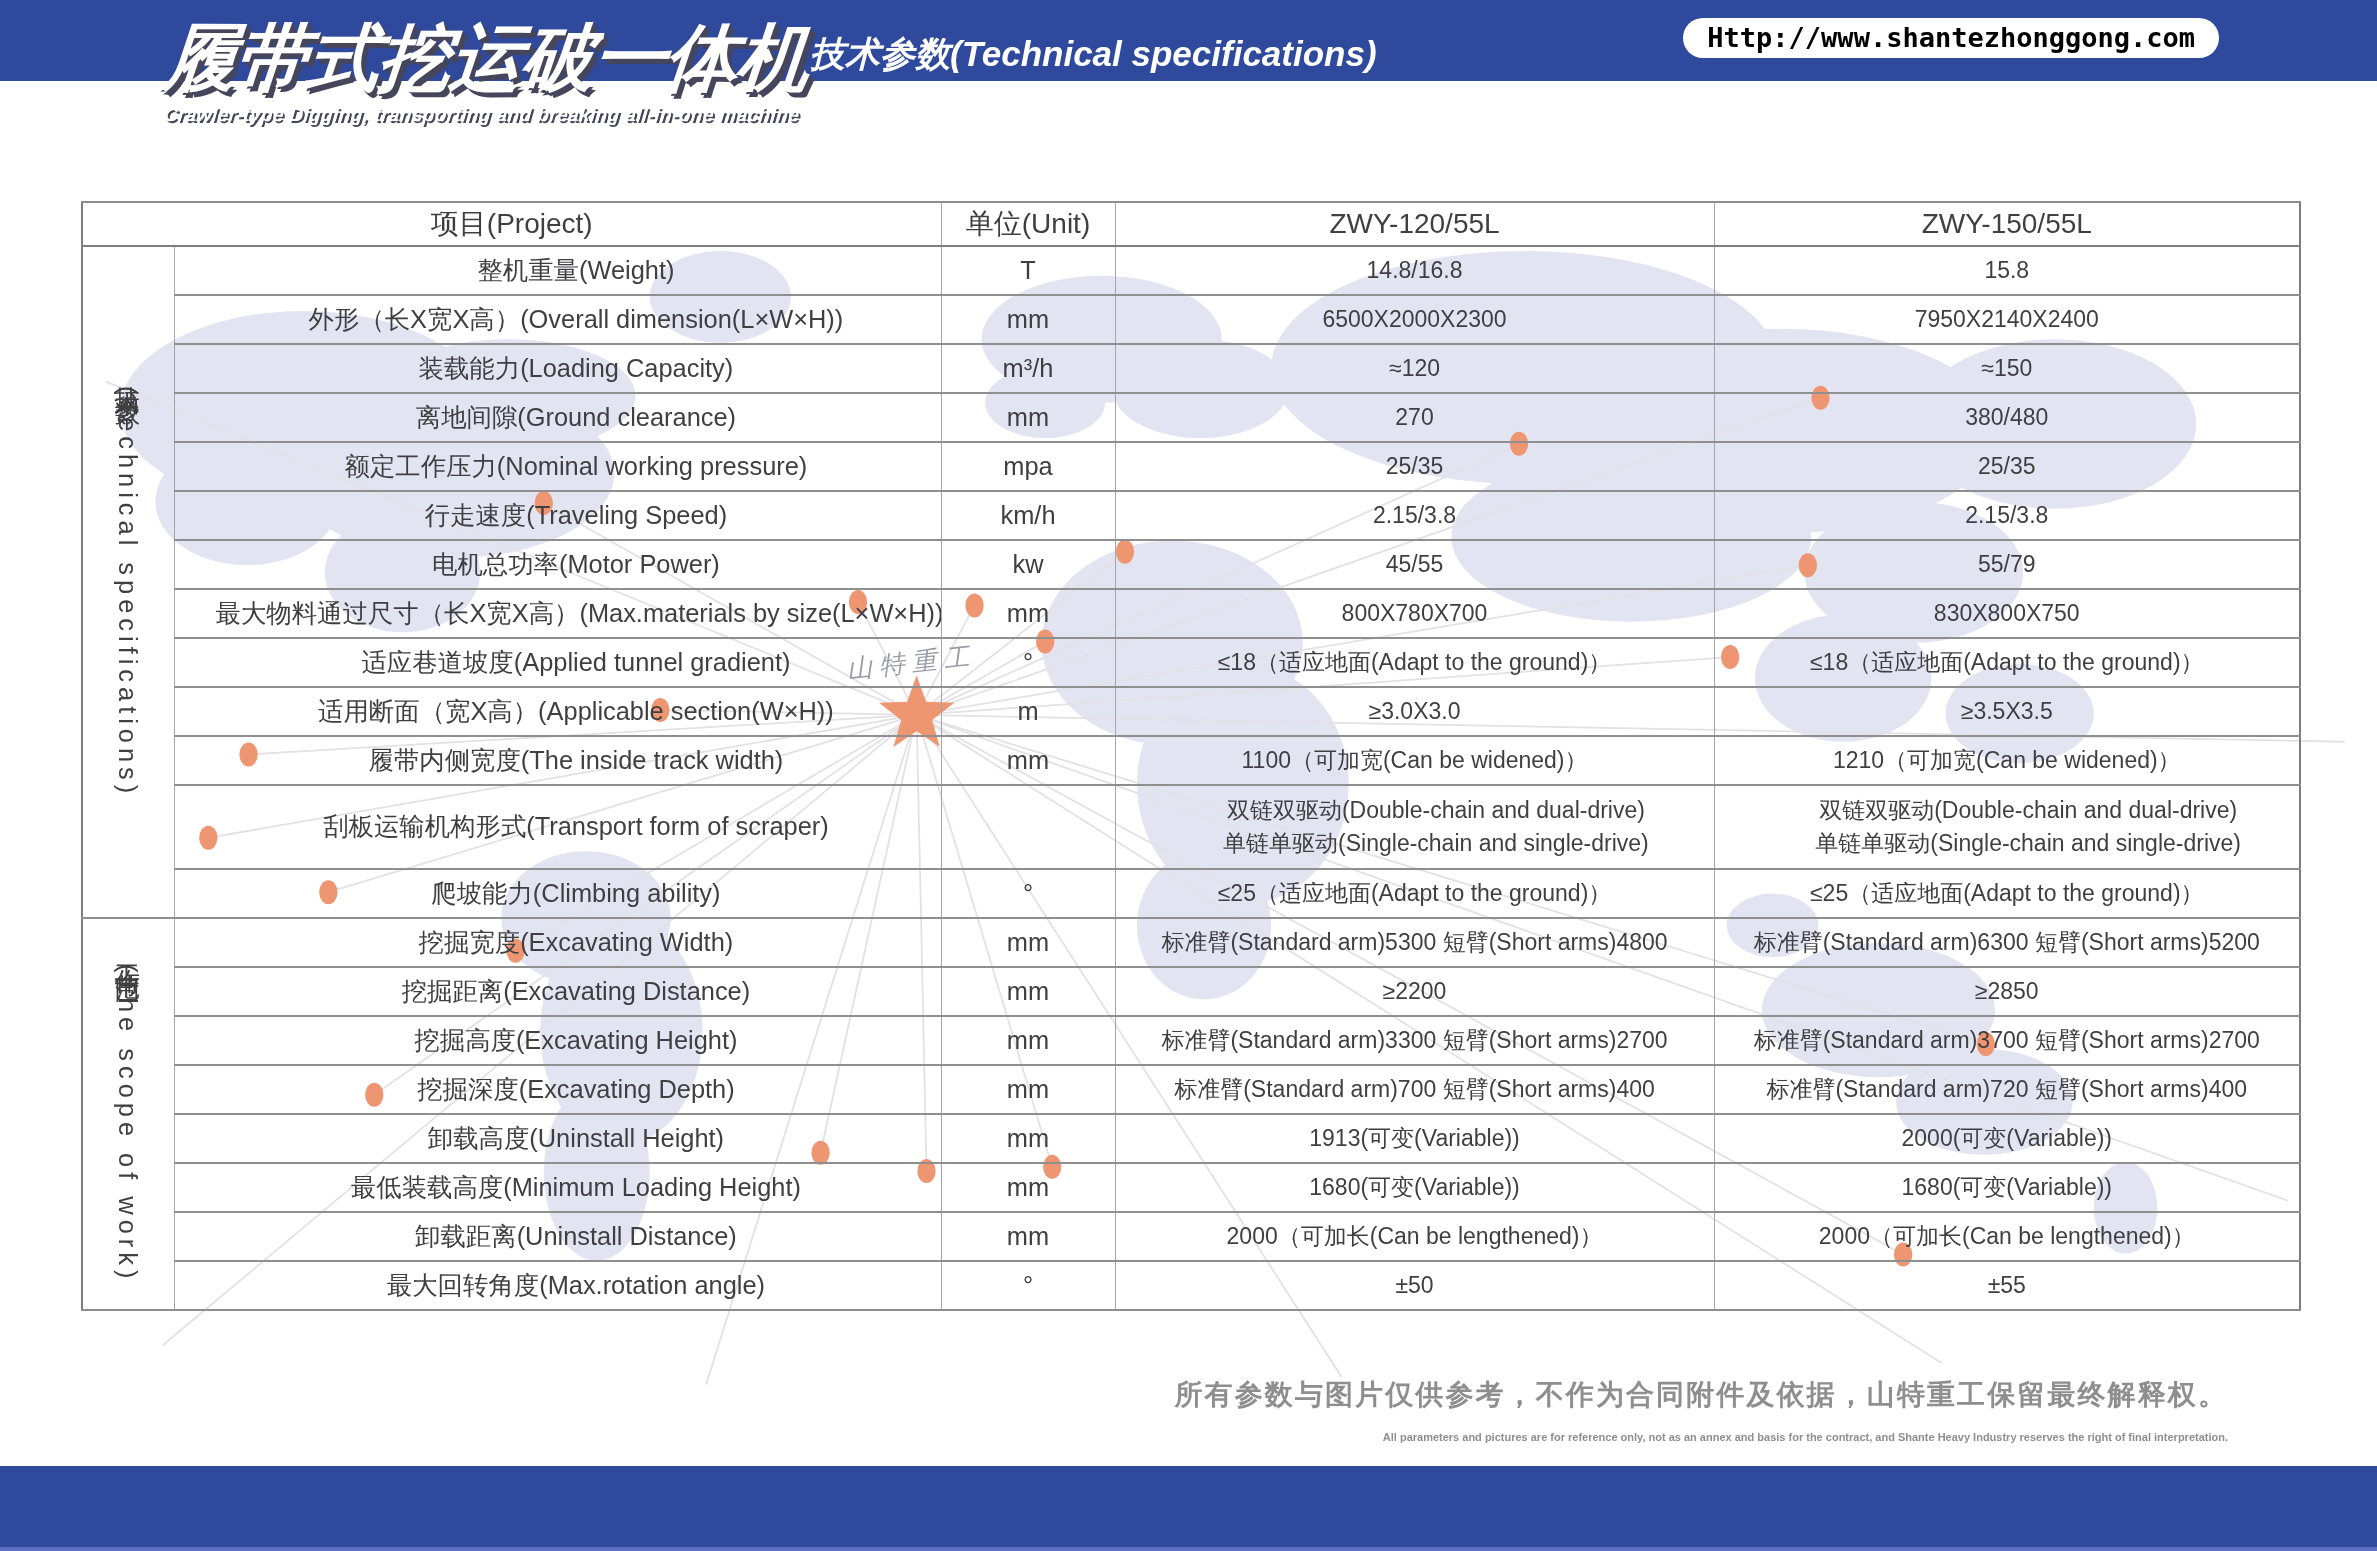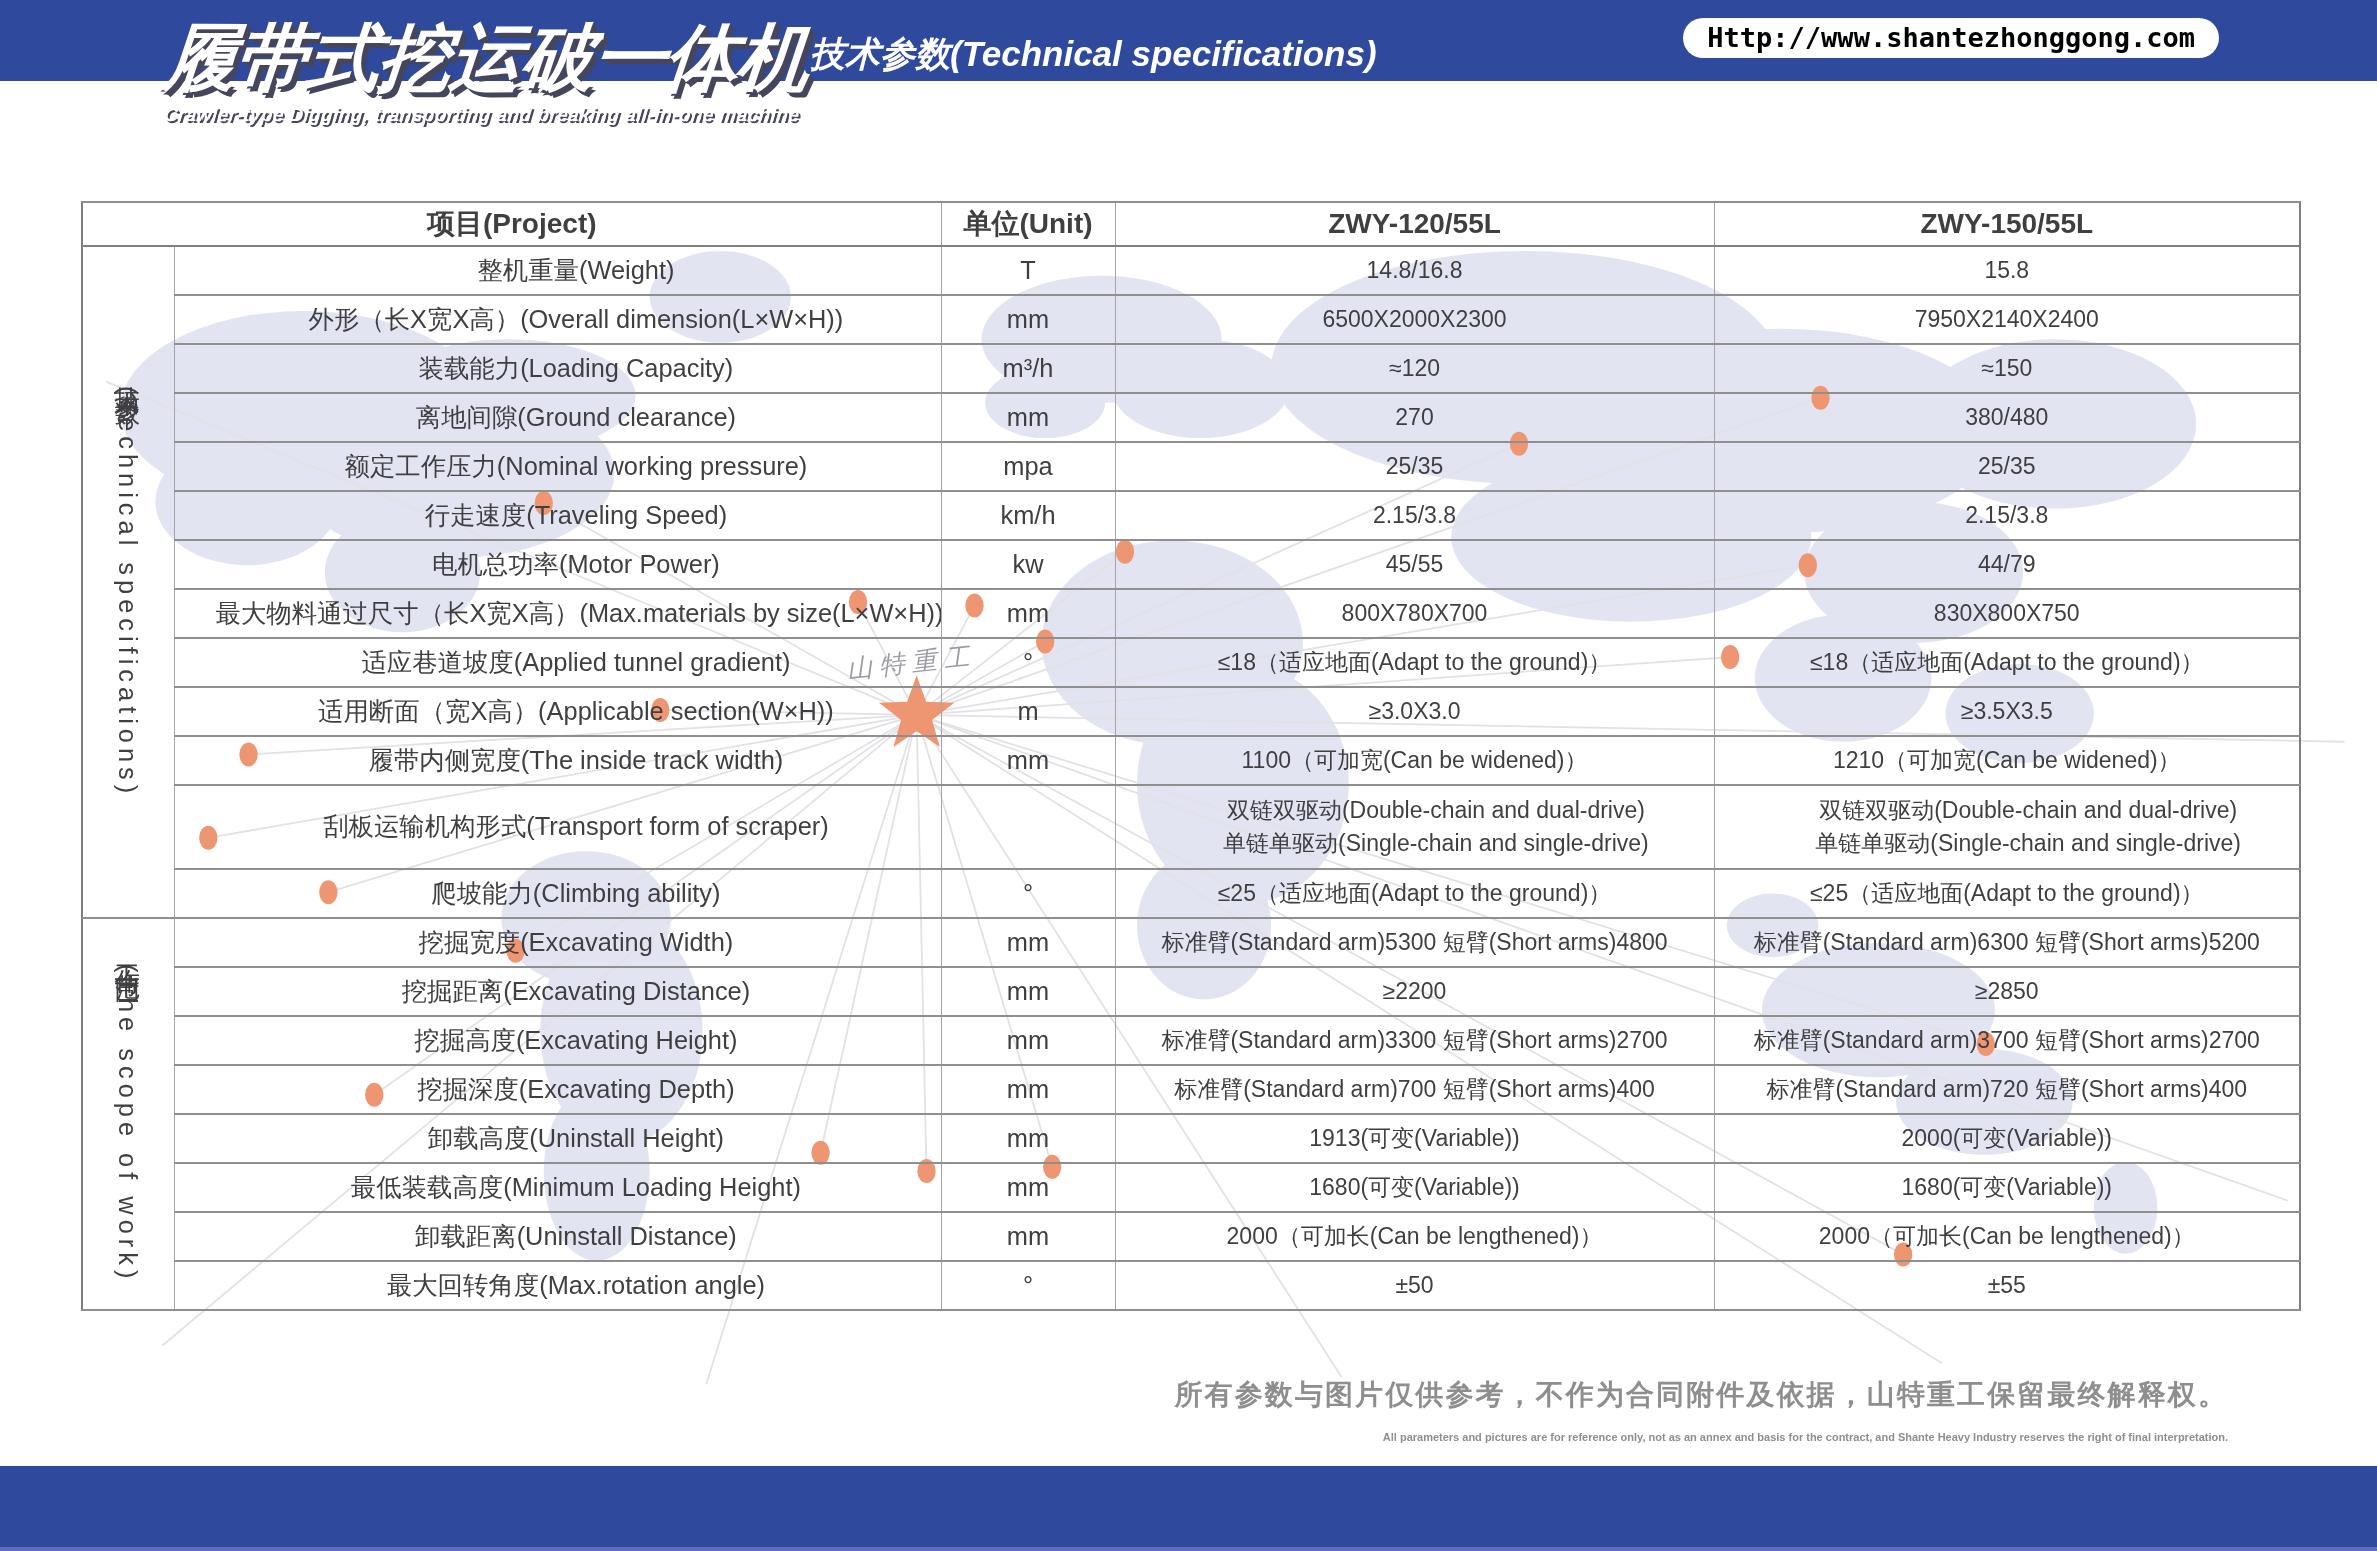--- a/index.html
+++ b/index.html
@@ -23,21 +23,21 @@
   
   .map-deco{position:absolute;left:0;top:0;z-index:0;}
 
   
   .spec-table{position:absolute;left:81px;top:201px;width:2218px;z-index:2;
               border-collapse:collapse;table-layout:fixed;background:transparent;
               border:2.1px solid #7d7d7d;}
   .spec-table th, .spec-table td{border:1.4px solid #a5a5a5;border-top:2.1px solid #8f8f8f;
               border-bottom:2.1px solid #8f8f8f;text-align:center;vertical-align:middle;
               color:#3f3f42;background:transparent;padding:0 4.2px;overflow:hidden;}
-  .spec-table thead th{height:42px;font-size:28px;font-weight:bold;border-bottom:2.8px solid #7f7f7f;white-space:nowrap;}
+  .spec-table thead th{height:42px;font-size:28px;font-weight:normal;border-bottom:2.8px solid #7f7f7f;white-space:nowrap;}
   .spec-table tbody tr{height:49px;}
   .spec-table tbody tr.tall{height:84px;}
   td.project{font-size:25.4px;white-space:nowrap;padding-left:41px;}
   td.unit{font-size:25.4px;white-space:nowrap;}
   td.val{font-size:23px;white-space:nowrap;}
   tr.tall td.val{white-space:pre-line;line-height:1.45;padding-left:47px;}
   .group-cell{writing-mode:vertical-rl;text-orientation:mixed;font-size:25.4px;letter-spacing:5px;
               padding:8.5px 0;white-space:nowrap;}
 
   
@@ -197,21 +197,21 @@
         <tr>
           <td class="project">行走速度(Traveling Speed)</td>
           <td class="unit">km/h</td>
           <td class="val">2.15/3.8</td>
           <td class="val">2.15/3.8</td>
         </tr>
         <tr>
           <td class="project">电机总功率(Motor Power)</td>
           <td class="unit">kw</td>
           <td class="val">45/55</td>
-          <td class="val">44/79</td>
+          <td class="val">55/79</td>
         </tr>
         <tr>
           <td class="project">最大物料通过尺寸（长X宽X高）(Max.materials by size(L×W×H))</td>
           <td class="unit">mm</td>
           <td class="val">800X780X700</td>
           <td class="val">830X800X750</td>
         </tr>
         <tr>
           <td class="project">适应巷道坡度(Applied tunnel gradient)</td>
           <td class="unit">°</td>

